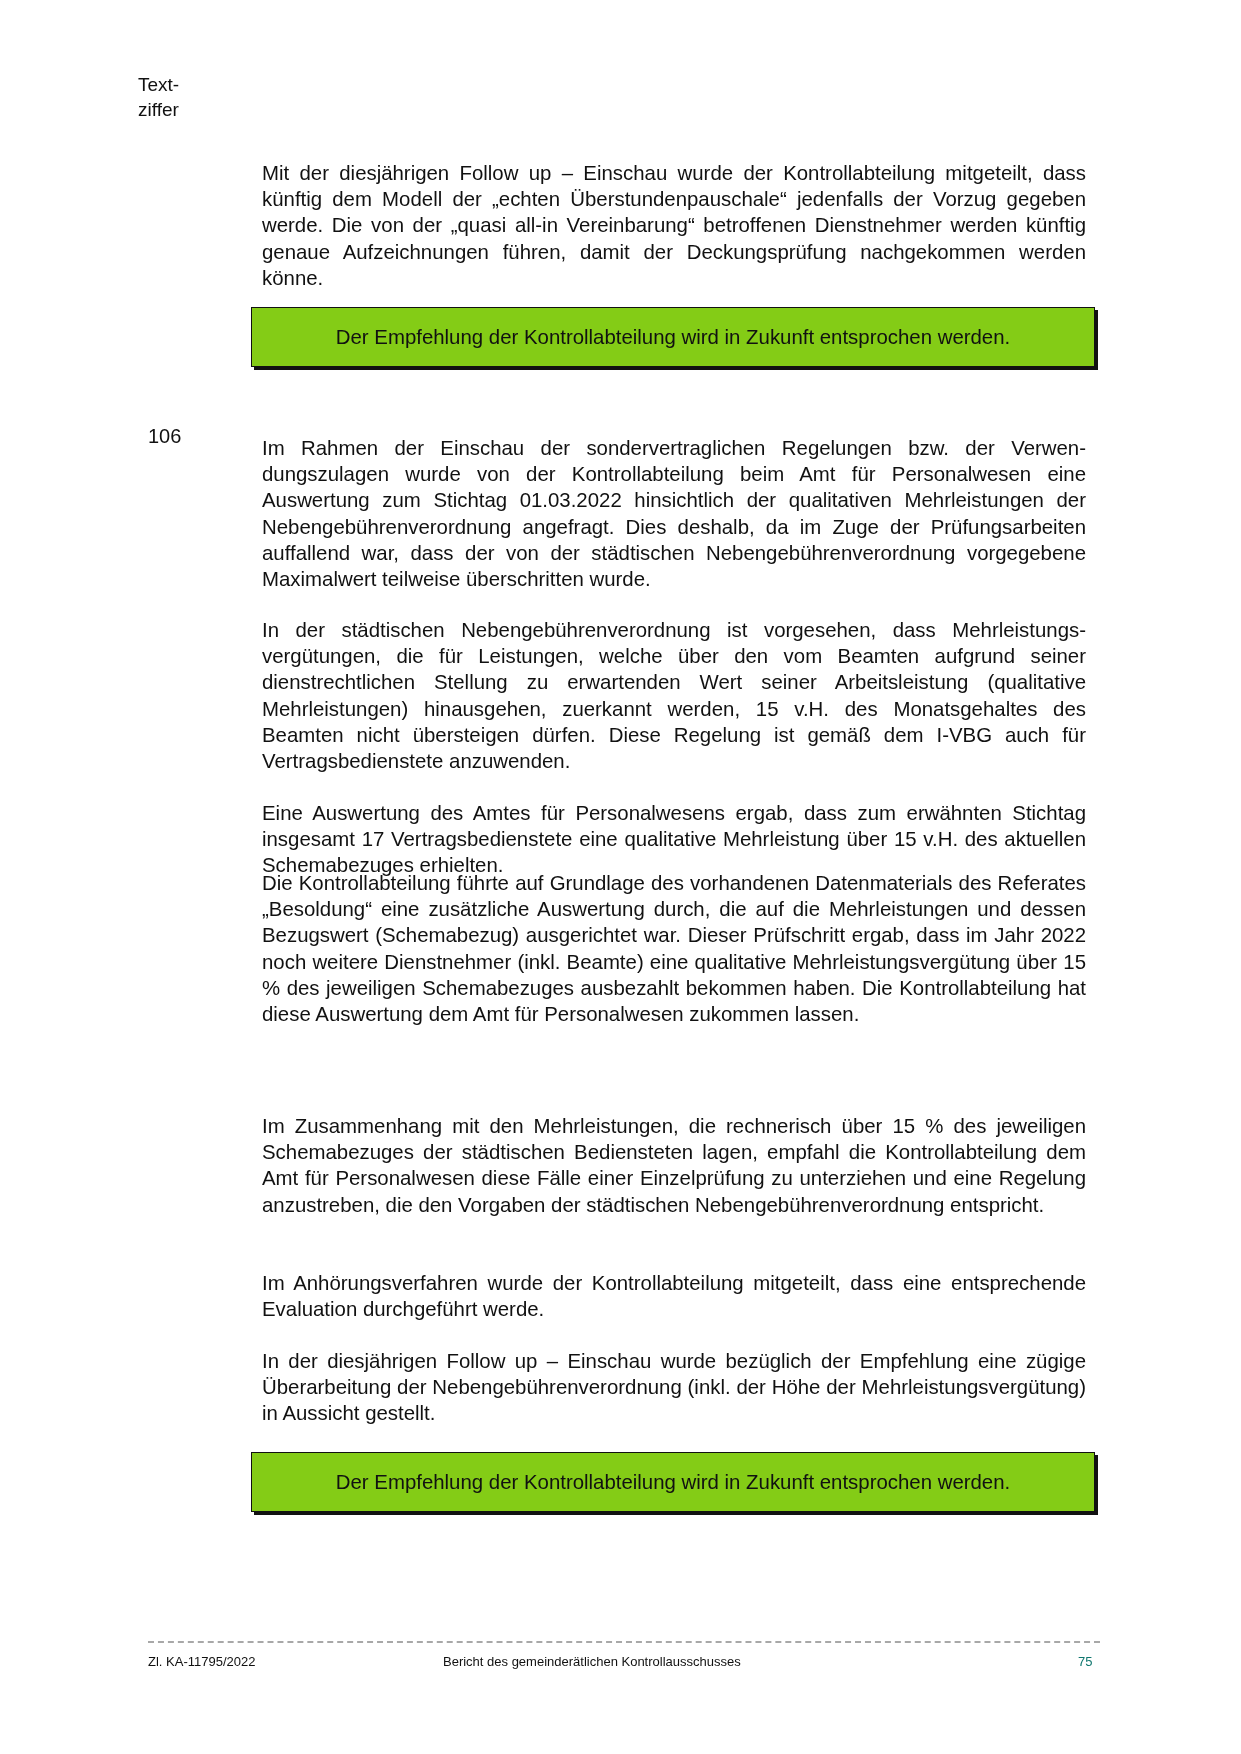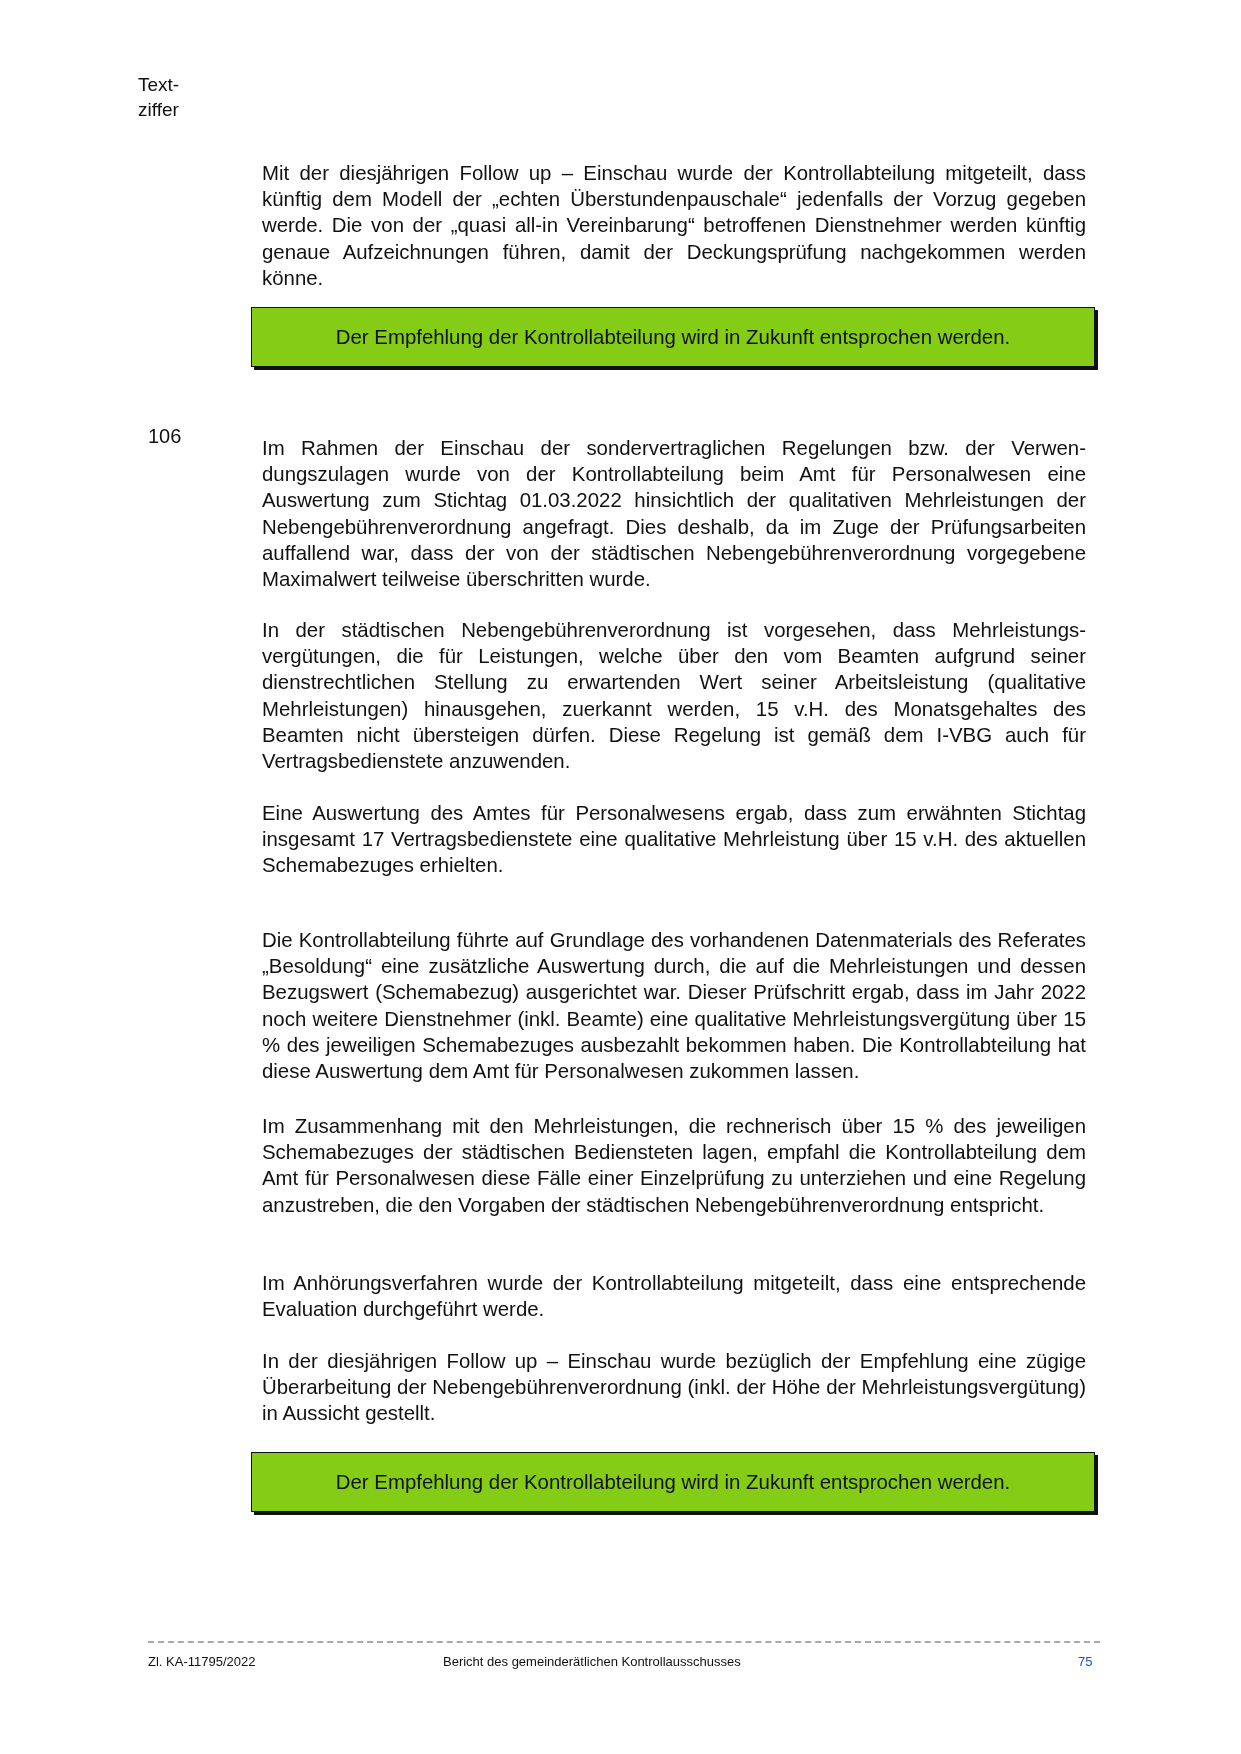--- a/index.html
+++ b/index.html
@@ -11,21 +11,21 @@
     p.para { margin: 10px; font-size: 20.4px; line-height: 26.2px; text-align: justify; hyphens: manual; }
     .rec-box { position: absolute; left: 251px; width: 842px; height: 58px;
       background: #84cc16; border: 1.5px solid #111;
       box-shadow: 3px 3px 0 #111; display: flex; align-items: center; justify-content: center;
       font-size: 20.4px; }
     .footer-rule { position: absolute; left: 148px; width: 952px; top: 1641px;
       border-top: 2px dashed #a8a8a8; }
     .footer { position: absolute; top: 1654px; font-size: 13px; }
     .footer-ref { left: 148px; }
     .footer-title { left: 443px; }
-    .footer-page { left: 1078px; color: #1d4ed8; }
+    .footer-page { left: 1078px; color: #0f766e; }
   </style>
 </head>
 <body>
 
 <div class="margin-label">
   <div>Text-</div>
   <div>ziffer</div>
 </div>
 
 <div class="body-col" style="top:150px;">
@@ -38,21 +38,21 @@
 <div class="tz-number" style="top:425px;">106</div>
 <div class="body-col" style="top:425px;">
   <p class="para">Im Rahmen der Einschau der sondervertraglichen Regelungen bzw. der Verwen­dungszulagen wurde von der Kontrollabteilung beim Amt für Personalwesen eine Auswertung zum Stichtag 01.03.2022 hinsichtlich der qualitativen Mehrleistungen der Nebengebührenverordnung angefragt. Dies deshalb, da im Zuge der Prüfungs­arbeiten auffallend war, dass der von der städtischen Nebengebührenverordnung vorgegebene Maximalwert teilweise überschritten wurde.</p>
 </div>
 <div class="body-col" style="top:607px;">
   <p class="para">In der städtischen Nebengebührenverordnung ist vorgesehen, dass Mehrleistungs­vergütungen, die für Leistungen, welche über den vom Beamten aufgrund seiner dienstrechtlichen Stellung zu erwartenden Wert seiner Arbeitsleistung (qualitative Mehrleistungen) hinausgehen, zuerkannt werden, 15 v.H. des Monatsgehaltes des Beamten nicht übersteigen dürfen. Diese Regelung ist gemäß dem I-VBG auch für Vertragsbedienstete anzuwenden.</p>
 </div>
 <div class="body-col" style="top:790px;">
   <p class="para">Eine Auswertung des Amtes für Personalwesens ergab, dass zum erwähnten Stich­tag insgesamt 17 Vertragsbedienstete eine qualitative Mehrleistung über 15 v.H. des aktuellen Schemabezuges erhielten.</p>
 </div>
-<div class="body-col" style="top:917px;">
+<div class="body-col" style="top:860px;">
   <p class="para">Die Kontrollabteilung führte auf Grundlage des vorhandenen Datenmaterials des Referates „Besoldung“ eine zusätzliche Auswertung durch, die auf die Mehrleistun­gen und dessen Bezugswert (Schemabezug) ausgerichtet war. Dieser Prüfschritt ergab, dass im Jahr 2022 noch weitere Dienstnehmer (inkl. Beamte) eine qualitative Mehrleistungsvergütung über 15 % des jeweiligen Schemabezuges ausbezahlt be­kommen haben. Die Kontrollabteilung hat diese Auswertung dem Amt für Personal­wesen zukommen lassen.</p>
 </div>
 <div class="body-col" style="top:1103px;">
   <p class="para">Im Zusammenhang mit den Mehrleistungen, die rechnerisch über 15 % des jeweili­gen Schemabezuges der städtischen Bediensteten lagen, empfahl die Kontrollab­teilung dem Amt für Personalwesen diese Fälle einer Einzelprüfung zu unterziehen und eine Regelung anzustreben, die den Vorgaben der städtischen Nebengebüh­renverordnung entspricht.</p>
 </div>
 <div class="body-col" style="top:1260px;">
   <p class="para">Im Anhörungsverfahren wurde der Kontrollabteilung mitgeteilt, dass eine entspre­chende Evaluation durchgeführt werde.</p>
 </div>
 <div class="body-col" style="top:1338px;">
   <p class="para">In der diesjährigen Follow up – Einschau wurde bezüglich der Empfehlung eine zü­gige Überarbeitung der Nebengebührenverordnung (inkl. der Höhe der Mehrleis­tungsvergütung) in Aussicht gestellt.</p>

